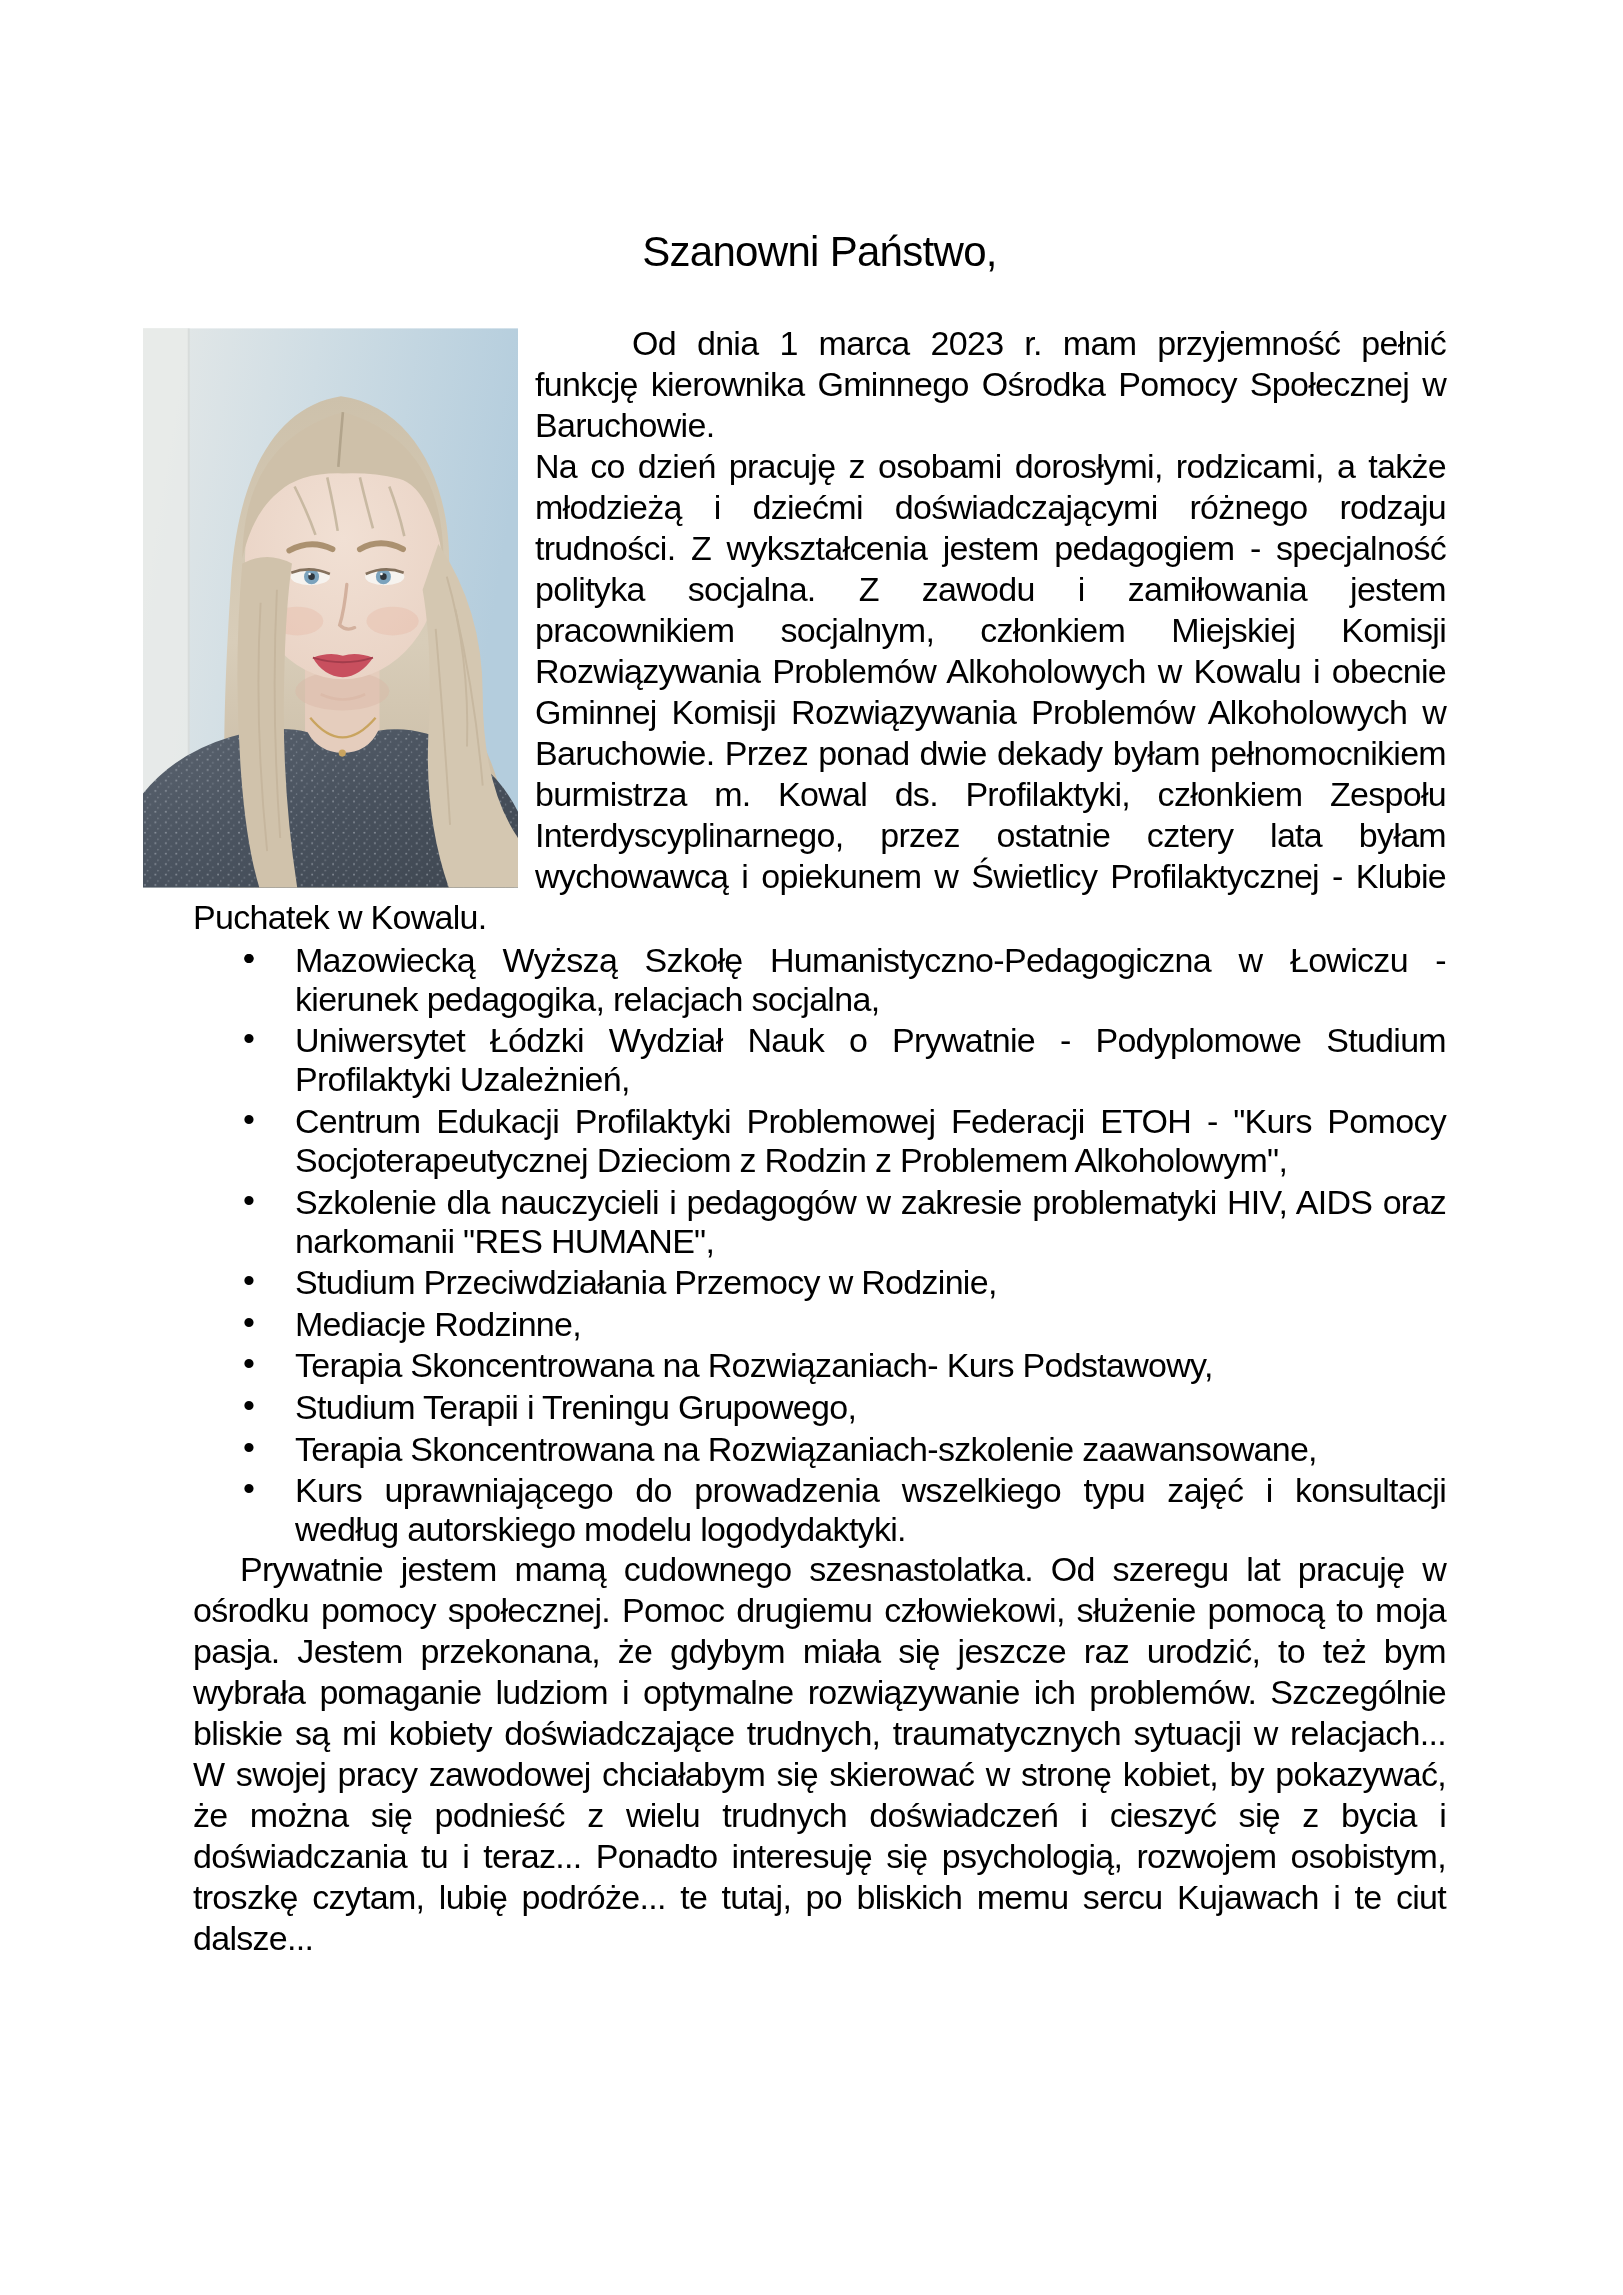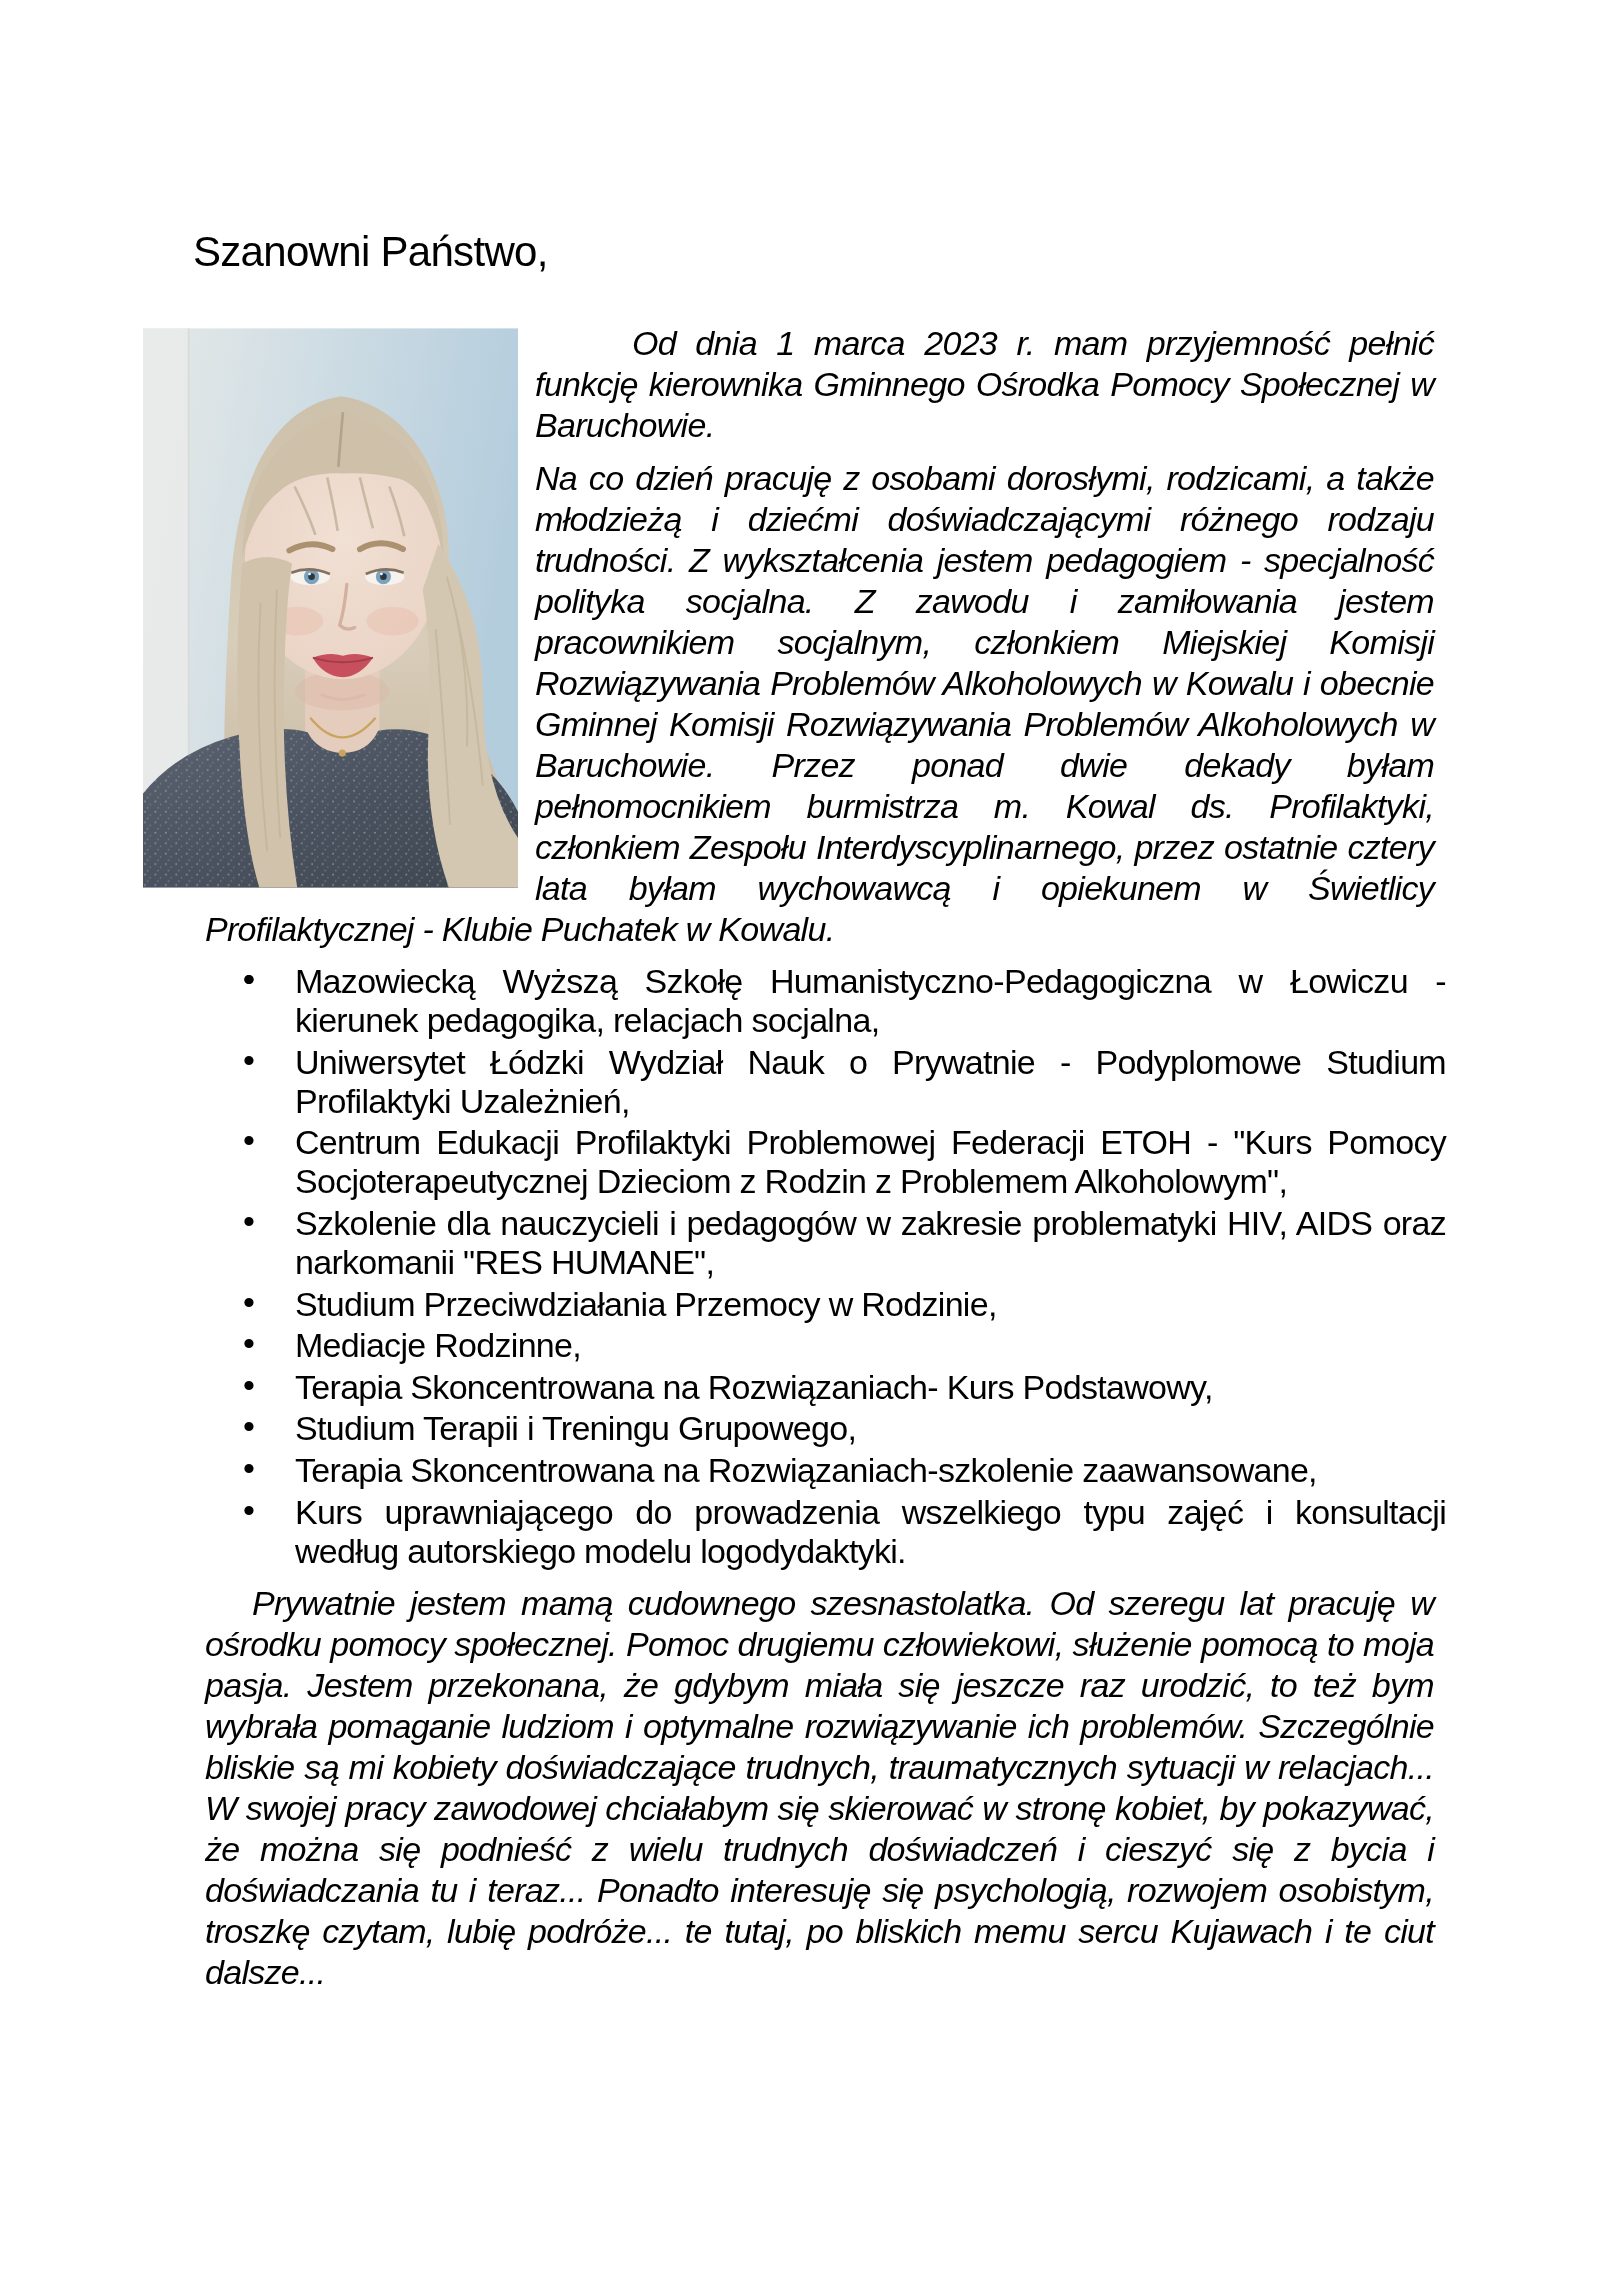--- a/index.html
+++ b/index.html
@@ -11,36 +11,35 @@
     padding:228px 177px 0 193px;
     overflow:hidden;
     font-family:"Liberation Sans","DejaVu Sans",sans-serif;
     color:#000;
   }
   .title{
     font-size:42px;
     font-weight:400;
     line-height:1.15;
     letter-spacing:-0.7px;
-    text-align:left;
+    text-align:center;
     margin:0 0 47px 0;
   }
   .photo{
     float:left;
     width:375px;height:560px;
     margin:5.2px 17px 7.9px -50px;
   }
   .photo svg{display:block;}
   p.body{
-    margin:12px;
+    margin:0;
     font-size:34px;
     line-height:41px;
     letter-spacing:-0.7px;
     text-align:justify;
-    font-style:italic;
   }
   .p-intro{text-indent:97px;}
   .p-edu{clear:both;margin-top:46px;text-indent:47px;}
   .p-closing{margin-top:42px;text-indent:47px;}
   ul.education{
     list-style:none;
     margin:2.6px 0 0 0;
     padding:0;
   }
   ul.education li{

